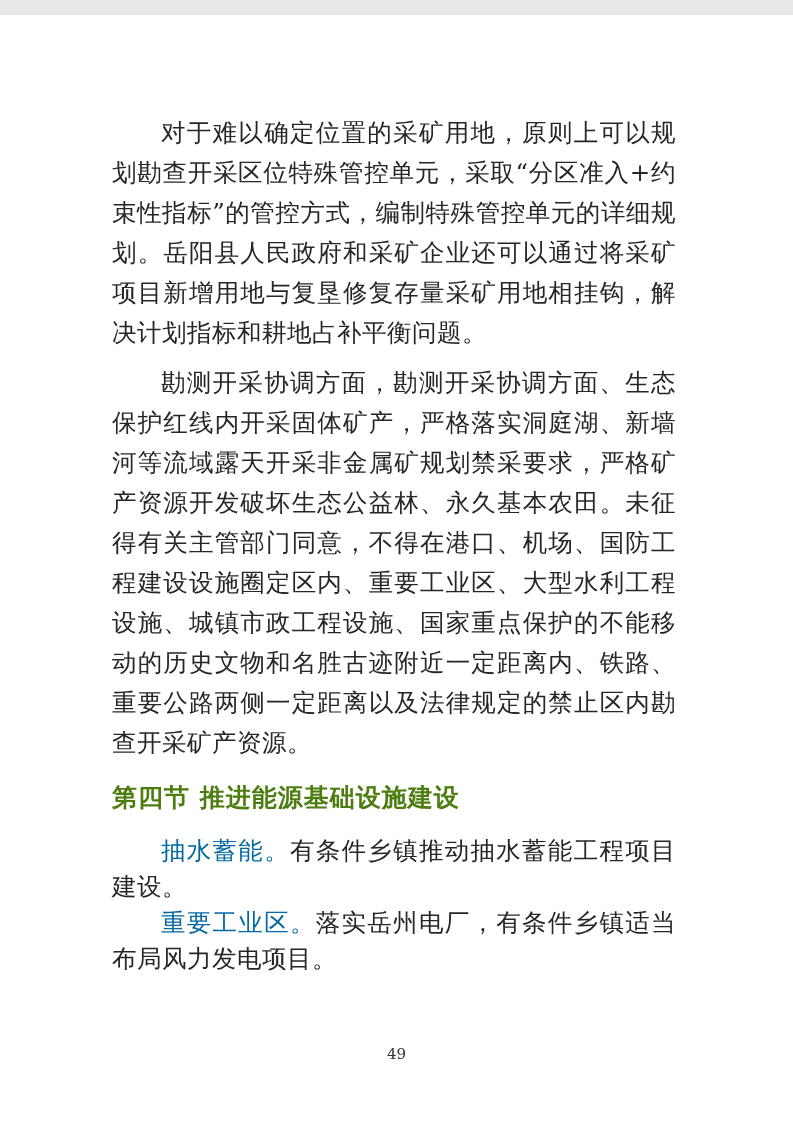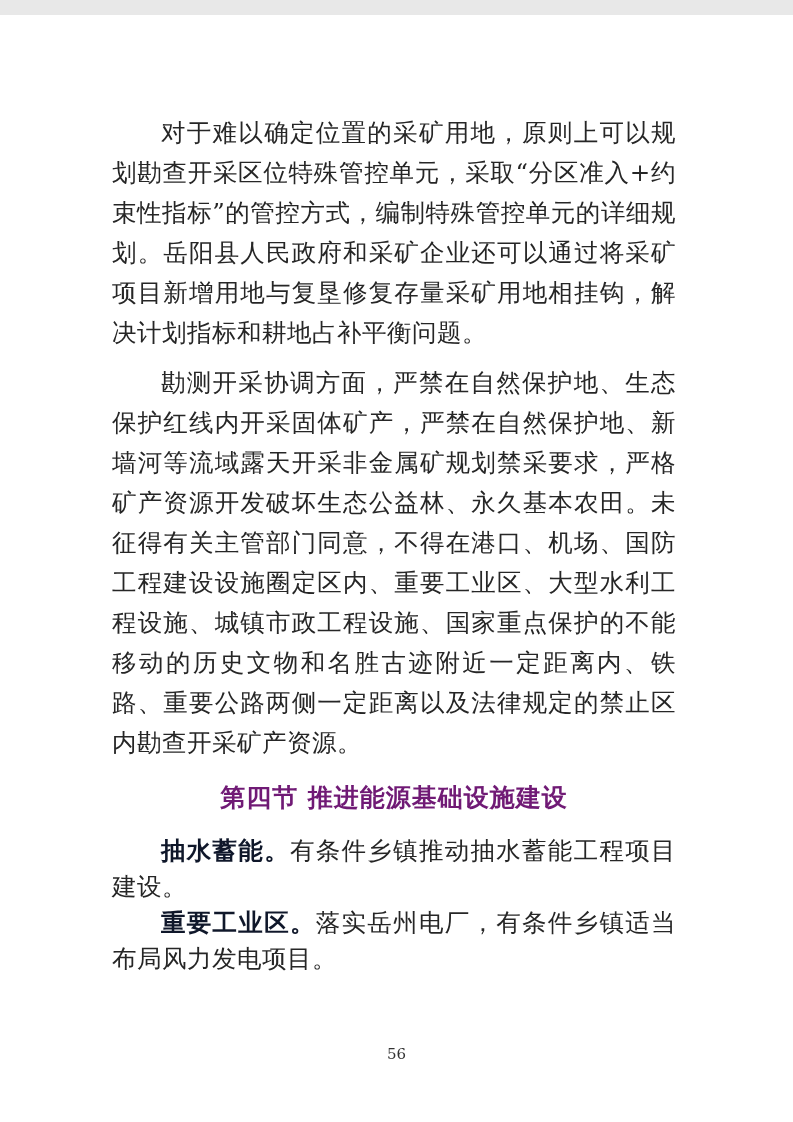--- a/index.html
+++ b/index.html
@@ -25,64 +25,64 @@
     text-indent:2em;
     letter-spacing:0.5px;
   }
   .body-para + .body-para{margin-top:10px;}
   .section-heading{
     margin:15px 0 15px 0;
     font-family:"DejaVu Sans","Liberation Sans",sans-serif;
     font-weight:bold;
     font-size:25px;
     line-height:40px;
-    text-align:center;
+    text-align:left;
     letter-spacing:1px;
-    color:#701a75;
+    color:#4d7c0f;
   }
   .item-para{
     margin:0;
     font-size:24.5px;
     line-height:36px;
     text-align:justify;
     text-indent:2em;
     letter-spacing:0.5px;
   }
   .item-lead{
     font-family:"DejaVu Sans","Liberation Sans",sans-serif;
-    font-weight:bold;
-    color:#0f172a;
+    font-weight:normal;
+    color:#0369a1;
   }
   .page-number{
     position:absolute;
     left:0;top:1030px;
     width:100%;
     text-align:center;
     font-size:15px;
     line-height:18px;
     color:#333;
   }
 </style>
 </head>
 <body>
 
 <div class="page">
   <div class="content">
 
     <p class="body-para">对于难以确定位置的采矿用地，原则上可以规划勘查开采区位特殊管控单元，采取“分区准入+约束性指标”的管控方式，编制特殊管控单元的详细规划。岳阳县人民政府和采矿企业还可以通过将采矿项目新增用地与复垦修复存量采矿用地相挂钩，解决计划指标和耕地占补平衡问题。</p>
 
-    <p class="body-para">勘测开采协调方面，严禁在自然保护地、生态保护红线内开采固体矿产，严禁在自然保护地、新墙河等流域露天开采非金属矿规划禁采要求，严格矿产资源开发破坏生态公益林、永久基本农田。未征得有关主管部门同意，不得在港口、机场、国防工程建设设施圈定区内、重要工业区、大型水利工程设施、城镇市政工程设施、国家重点保护的不能移动的历史文物和名胜古迹附近一定距离内、铁路、重要公路两侧一定距离以及法律规定的禁止区内勘查开采矿产资源。</p>
+    <p class="body-para">勘测开采协调方面，勘测开采协调方面、生态保护红线内开采固体矿产，严格落实洞庭湖、新墙河等流域露天开采非金属矿规划禁采要求，严格矿产资源开发破坏生态公益林、永久基本农田。未征得有关主管部门同意，不得在港口、机场、国防工程建设设施圈定区内、重要工业区、大型水利工程设施、城镇市政工程设施、国家重点保护的不能移动的历史文物和名胜古迹附近一定距离内、铁路、重要公路两侧一定距离以及法律规定的禁止区内勘查开采矿产资源。</p>
 
     <h2 class="section-heading">第四节 推进能源基础设施建设</h2>
 
     <p class="item-para">
       <strong class="item-lead">抽水蓄能。</strong><span>有条件乡镇推动抽水蓄能工程项目建设。</span>
     </p>
 
     <p class="item-para">
       <strong class="item-lead">重要工业区。</strong><span>落实岳州电厂，有条件乡镇适当布局风力发电项目。</span>
     </p>
 
 
   </div>
 
-  <div class="page-number">56</div>
+  <div class="page-number">49</div>
 </div>
 
 </body></html>

